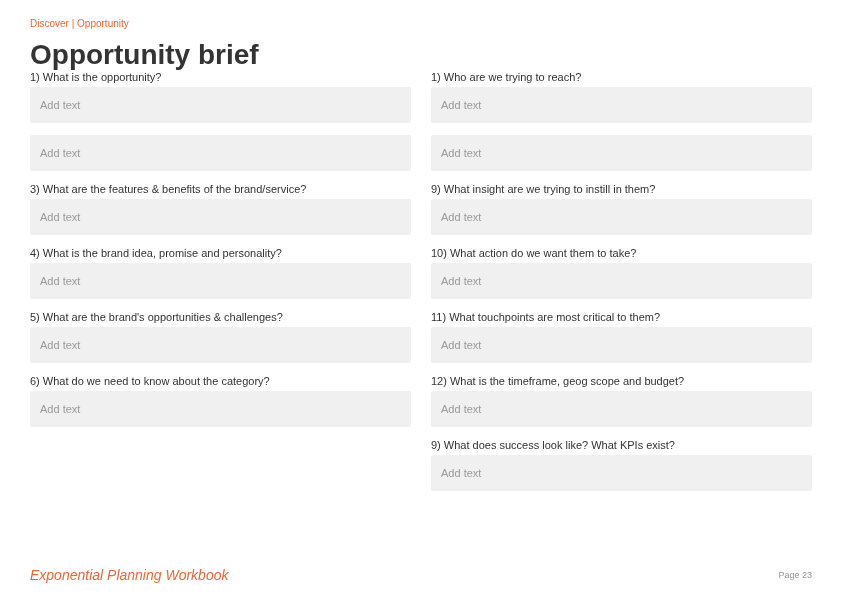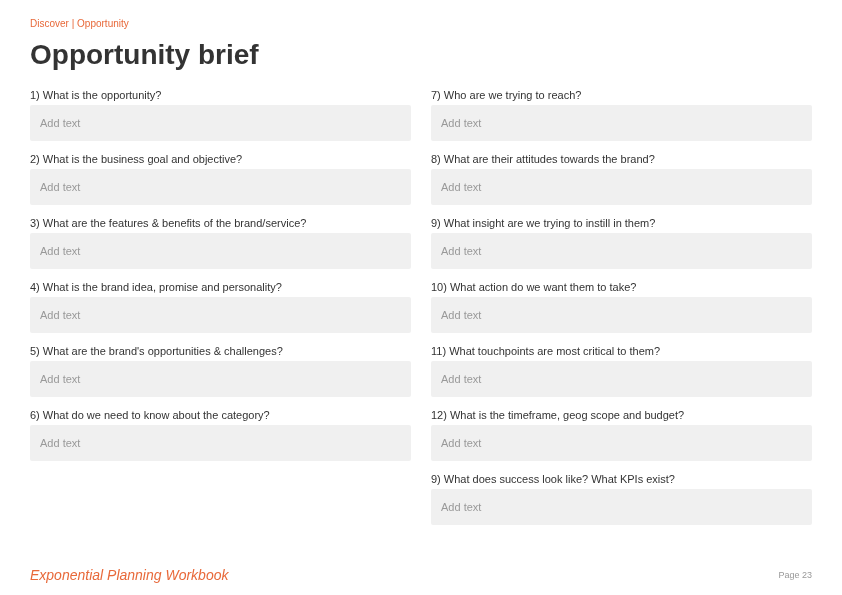--- a/index.html
+++ b/index.html
@@ -22,21 +22,20 @@
       color: #e8693a;
       margin-bottom: 10px;
     }
     .breadcrumb span {
       color: #e8693a;
     }
     .page-title {
       font-size: 28px;
       font-weight: bold;
       color: #333;
-      margin-bottom: 18px;
     }
     .content {
       display: grid;
       grid-template-columns: 1fr 1fr;
       gap: 0 20px;
     }
     .left-col, .right-col {
       display: flex;
       flex-direction: column;
       gap: 0;
@@ -91,21 +90,20 @@
   </div>
   <div class="page-title">Opportunity brief</div>
 
   <div class="content">
     <div class="left-col" id="left-col">
         <div class="question-block">
           <div class="question-label">1) What is the opportunity?</div>
           <div class="text-box">Add text</div>
         </div>
         <div class="question-block">
-          <div class="question-label">2) What is the business goal and objective?</div>
           <div class="text-box">Add text</div>
         </div>
         <div class="question-block">
           <div class="question-label">3) What are the features &amp; benefits of the brand/service?</div>
           <div class="text-box">Add text</div>
         </div>
         <div class="question-block">
           <div class="question-label">4)  What is the brand idea, promise and personality?</div>
           <div class="text-box">Add text</div>
         </div>
@@ -113,25 +111,24 @@
           <div class="question-label">5) What are the brand's opportunities &amp; challenges?</div>
           <div class="text-box">Add text</div>
         </div>
         <div class="question-block">
           <div class="question-label">6) What do we need to know about the category?</div>
           <div class="text-box">Add text</div>
         </div>
       </div>
     <div class="right-col" id="right-col">
         <div class="question-block">
-          <div class="question-label">7) Who are we trying to reach?</div>
+          <div class="question-label">1) Who are we trying to reach?</div>
           <div class="text-box">Add text</div>
         </div>
         <div class="question-block">
-          <div class="question-label">8) What are their attitudes towards the brand?</div>
           <div class="text-box">Add text</div>
         </div>
         <div class="question-block">
           <div class="question-label">9) What insight are we trying to instill in them?</div>
           <div class="text-box">Add text</div>
         </div>
         <div class="question-block">
           <div class="question-label">10) What action do we want them to take?</div>
           <div class="text-box">Add text</div>
         </div>

